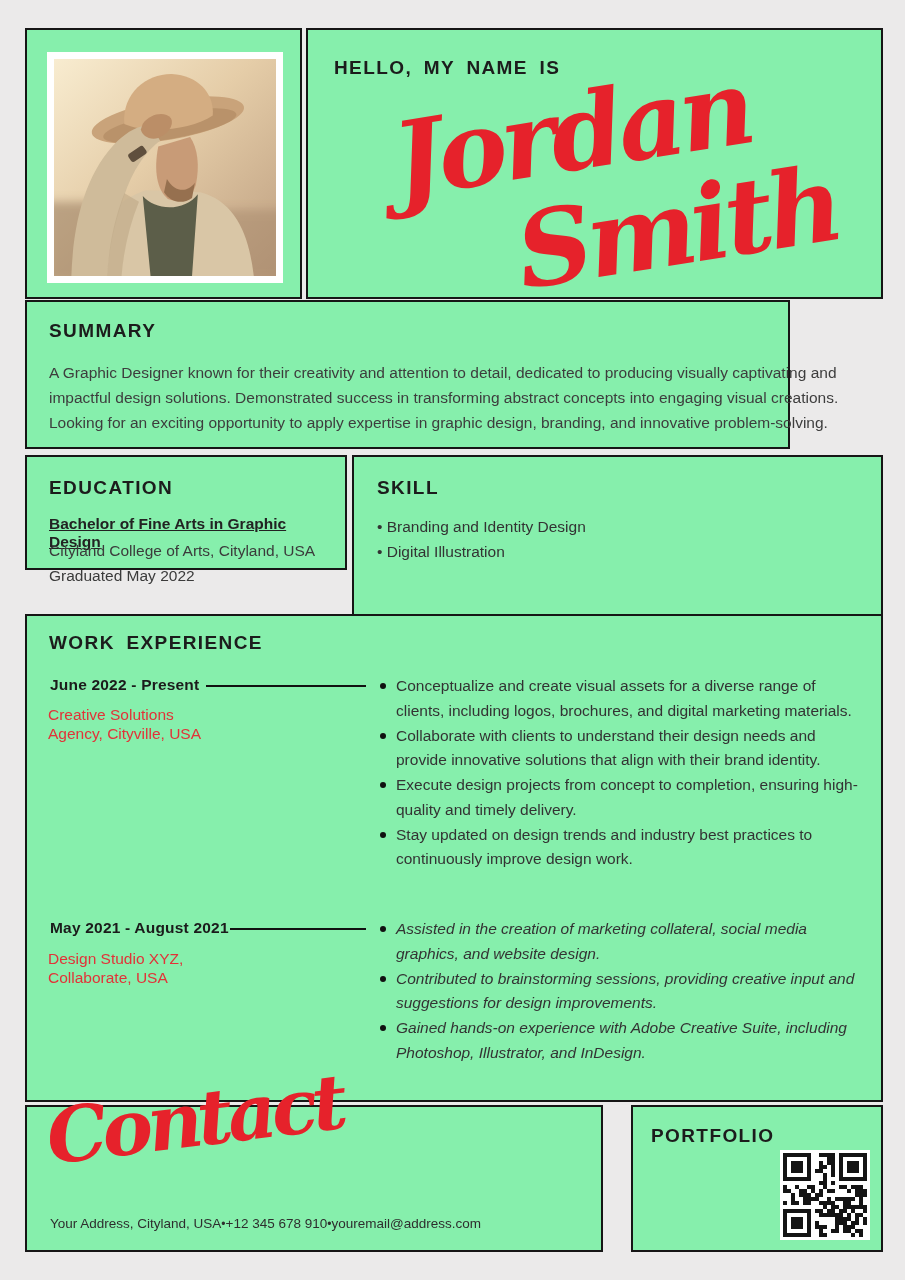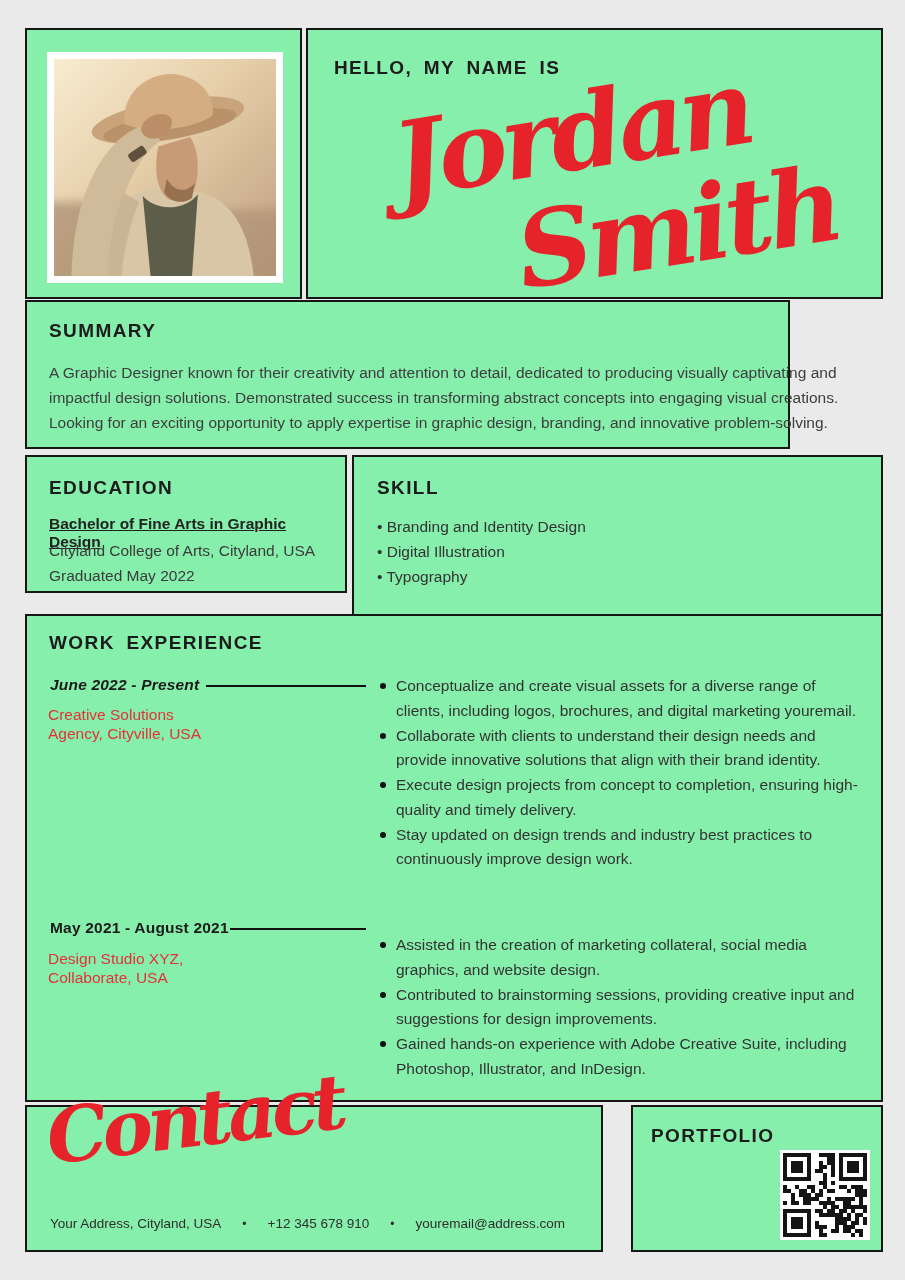--- a/index.html
+++ b/index.html
@@ -8,21 +8,21 @@
     position:relative; width:905px; height:1280px;
     background:#ebeaea; overflow:hidden;
     font-family:"Liberation Sans", sans-serif; color:#3b3b3b;
   }
   .box {
     position:absolute; background:#86efac; border:2px solid #161616;
   }
   .photo-box    { left:25px;  top:28px;   width:277px; height:271px; }
   .hello-box    { left:306px; top:28px;   width:577px; height:271px; }
   .summary-box  { left:25px;  top:300px;  width:765px; height:149px; }
-  .education-box{ left:25px;  top:455px;  width:322px; height:138px; }
+  .education-box{ left:25px;  top:455px;  width:322px; height:115px; }
   .skill-box    { left:352px; top:455px;  width:531px; height:192px; }
   .work-box     { left:25px;  top:614px;  width:858px; height:488px; }
   .contact-box  { left:25px;  top:1105px; width:578px; height:147px; }
   .portfolio-box{ left:631px; top:1105px; width:252px; height:147px; }
 
   .section-title {
     font-size:19px; font-weight:700; letter-spacing:1.4px;
     color:#1c1c1c; word-spacing:5px;
   }
 
@@ -83,33 +83,33 @@
     position:absolute; left:369px; width:468px; list-style:none;
   }
   .bullets li {
     position:relative; font-size:15.5px; line-height:24.5px; color:#333;
     margin-bottom:0.5px;
   }
   .bullets li::before {
     content:""; position:absolute; left:-16px; top:9px;
     width:6px; height:6px; border-radius:50%; background:#111;
   }
-  .dates-1   { left:23px;  top:60px;font-style:italic; }
+  .dates-1   { left:23px;  top:60px; }
   .rule-1    { left:179px; top:69px;  width:160px; }
   .company-1 { left:21px;  top:89px; }
   .bullets-1 { top:58px; }
   .dates-2   { left:23px;  top:303px; }
   .rule-2    { left:203px; top:312px; width:136px; }
   .company-2 { left:21px;  top:333px; }
-  .bullets-2 { top:317px; }
+  .bullets-2 { top:301px;font-style:italic; }
 
   
   .contact-line {
     position:absolute; left:23px; top:109px;
-    display:flex; align-items:center; gap:21px;
+    display:flex; align-items:center; 
     font-size:13.5px; color:#2e2e2e;
   }
   .dot-sep { font-size:12px; color:#2e2e2e; }
 
   
   .portfolio-box .section-title { position:absolute; left:18px; top:18px; }
   .qr-wrap {
     position:absolute; left:147px; top:43px; width:90px; height:90px;
     background:#ffffff;
   }
@@ -184,35 +184,34 @@
     <div class="edu-degree">Bachelor of Fine Arts in Graphic Design</div>
     <div class="edu-school">Cityland College of Arts, Cityland, USA</div>
     <div class="edu-grad">Graduated May 2022</div>
   </div>
 
   <div class="box skill-box">
     <div class="section-title">SKILL</div>
     <ul class="skill-col skill-col-1">
       <li>Branding and Identity Design</li>
       <li>Digital Illustration</li>
-      <li>Typography</li>
     </ul>
   </div>
 
   <div class="box work-box">
     <div class="section-title">WORK EXPERIENCE</div>
 
     <div class="job-dates dates-1">June 2022 - Present</div>
     <div class="job-rule rule-1"></div>
     <div class="company company-1">
       <span>Creative Solutions</span><br>
       <span>Agency, Cityville, USA</span>
     </div>
     <ul class="bullets bullets-1">
-      <li>Conceptualize and create visual assets for a diverse range of clients, including logos, brochures, and digital marketing youremail.</li>
+      <li>Conceptualize and create visual assets for a diverse range of clients, including logos, brochures, and digital marketing materials.</li>
       <li>Collaborate with clients to understand their design needs and provide innovative solutions that align with their brand identity.</li>
       <li>Execute design projects from concept to completion, ensuring high-quality and timely delivery.</li>
       <li>Stay updated on design trends and industry best practices to continuously improve design work.</li>
     </ul>
 
     <div class="job-dates dates-2">May 2021 - August 2021</div>
     <div class="job-rule rule-2"></div>
     <div class="company company-2">
       <span>Design Studio XYZ,</span><br>
       <span>Collaborate, USA</span>

